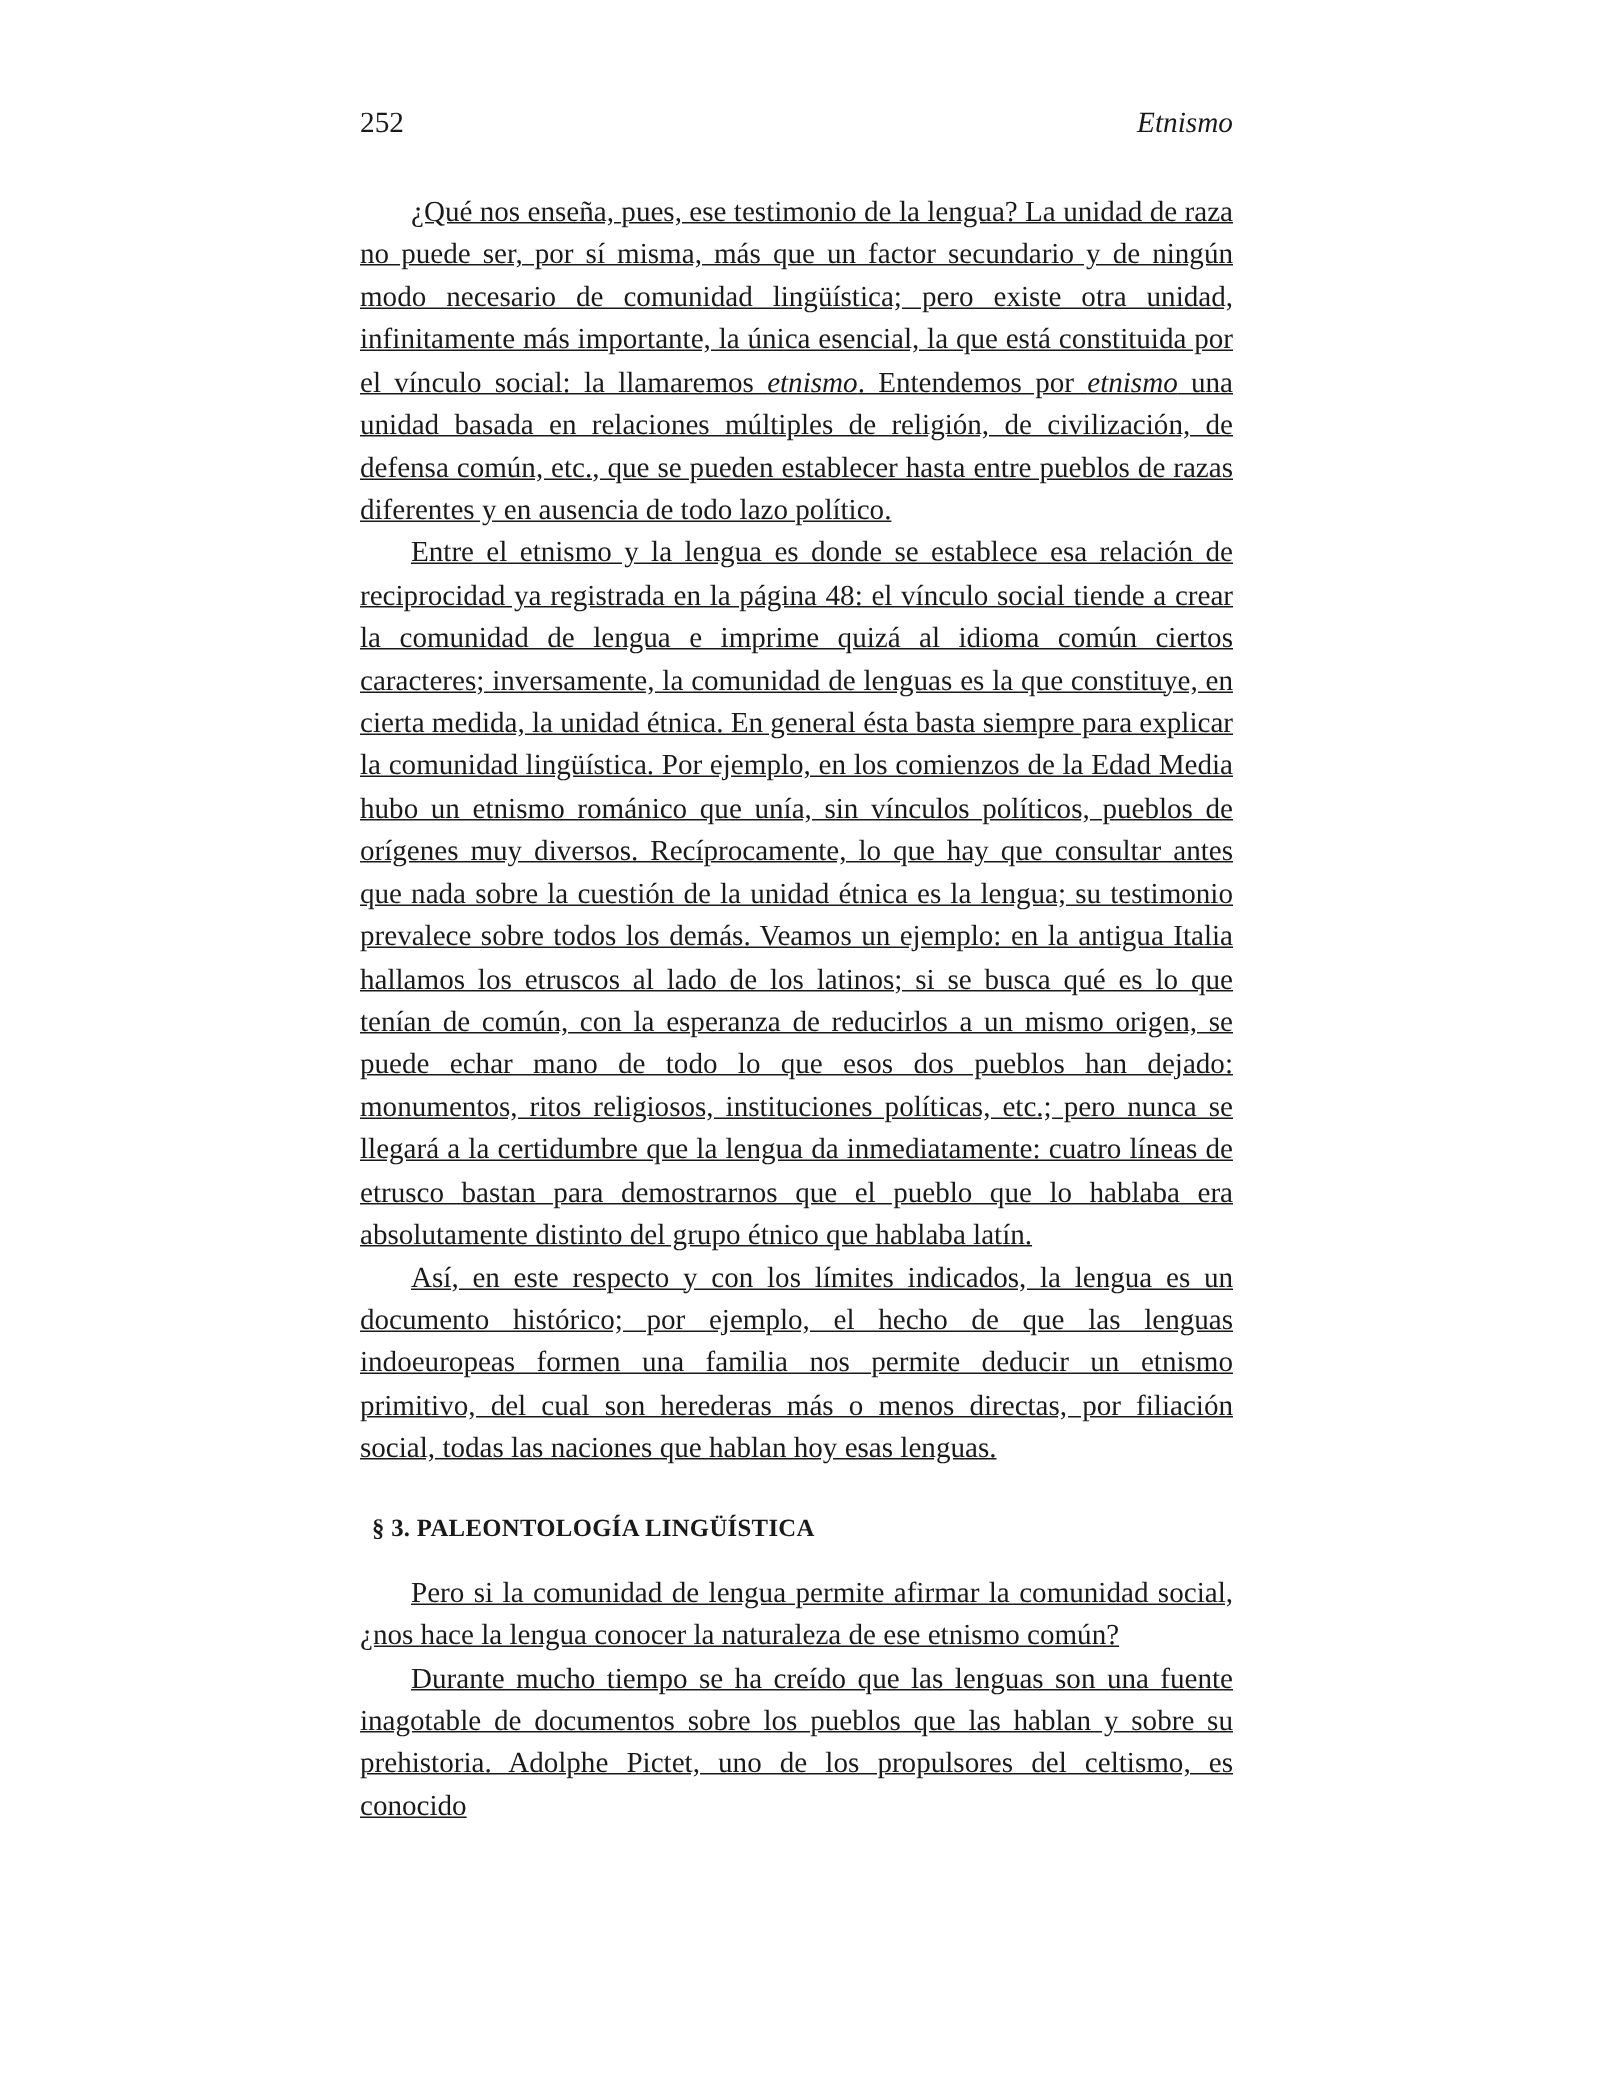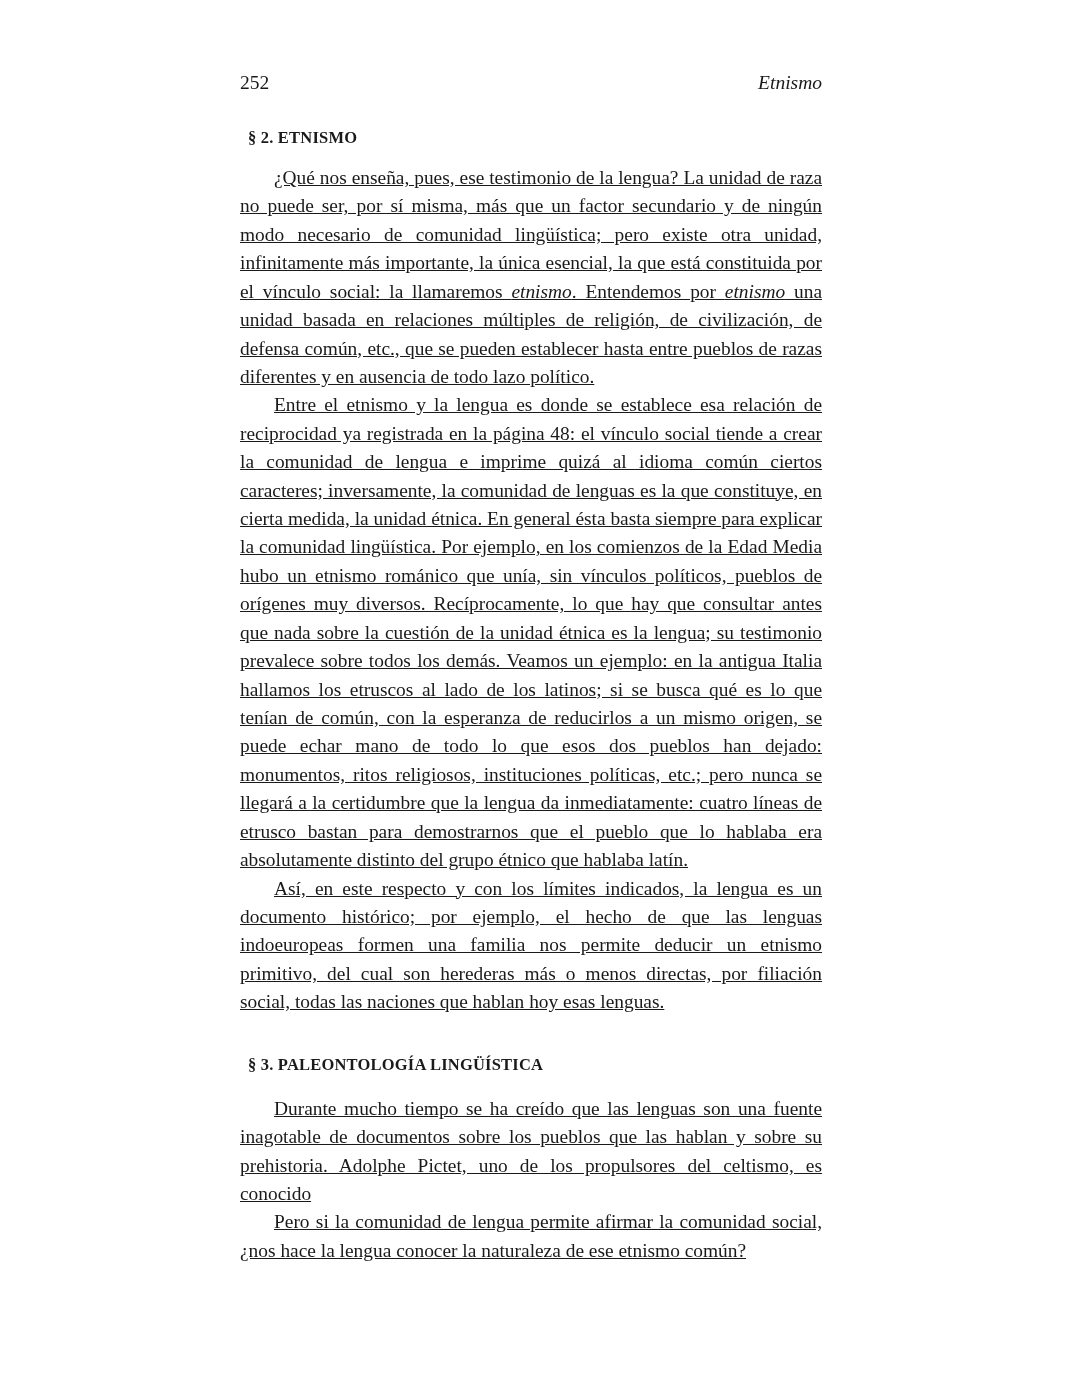--- a/index.html
+++ b/index.html
@@ -38,21 +38,21 @@
   }
   .runhead-title {
     font-style: italic;
   }
   .section-head {
     font-size: 16.5px;
     letter-spacing: 0.2px;
     margin: 0 0 16px 8px;
   }
   .section-head.second {
-    margin-top: 38px;
+    margin-top: 28px;
     margin-bottom: 20px;
   }
   p.body {
     margin: 0;
     font-size: 19.4px;
     line-height: 1.465;
     text-align: justify;
     text-justify: inter-word;
     hyphens: manual;
     text-decoration: underline;
@@ -66,38 +66,37 @@
 <body>
 
 <div class="page">
   <div class="content">
 
     <div class="runhead">
       <span class="folio">252</span>
       <span class="runhead-title">Etnismo</span>
     </div>
 
-    <h2 class="section-head">§ 2. ETNISMO</h2>
 
     <p class="body indent">
       <span>¿Qué nos enseña, pues, ese testimonio de la lengua? La unidad de raza no puede ser, por sí misma, más que un factor secundario y de ningún modo necesario de comunidad lingüística; pero existe otra unidad, infinitamente más importante, la única esencial, la que está constituida por el vínculo social: la llamaremos <em>etnismo</em>. Entendemos por <em>etnismo</em> una unidad basada en relaciones múltiples de religión, de civilización, de defensa común, etc., que se pueden establecer hasta entre pueblos de razas diferentes y en ausencia de todo lazo político.</span>
     </p>
 
     <p class="body indent">
       <span>Entre el etnismo y la lengua es donde se establece esa relación de reciprocidad ya registrada en la página 48: el vínculo social tiende a crear la comunidad de lengua e imprime quizá al idioma común ciertos caracteres; inversamente, la comunidad de lenguas es la que constituye, en cierta medida, la unidad étnica. En general ésta basta siempre para explicar la comunidad lingüística. Por ejemplo, en los comienzos de la Edad Media hubo un etnismo románico que unía, sin vínculos políticos, pueblos de orígenes muy diversos. Recíprocamente, lo que hay que consultar antes que nada sobre la cuestión de la unidad étnica es la lengua; su testimonio prevalece sobre todos los demás. Veamos un ejemplo: en la antigua Italia hallamos los etruscos al lado de los latinos; si se busca qué es lo que tenían de común, con la esperanza de reducirlos a un mismo origen, se puede echar mano de todo lo que esos dos pueblos han dejado: monumentos, ritos religiosos, instituciones políticas, etc.; pero nunca se llegará a la certidumbre que la lengua da inmediatamente: cuatro líneas de etrusco bastan para demostrarnos que el pueblo que lo hablaba era absolutamente distinto del grupo étnico que hablaba latín.</span>
     </p>
 
     <p class="body indent">
       <span>Así, en este respecto y con los límites indicados, la lengua es un documento histórico; por ejemplo, el hecho de que las lenguas indoeuropeas formen una familia nos permite deducir un etnismo primitivo, del cual son herederas más o menos directas, por filiación social, todas las naciones que hablan hoy esas lenguas.</span>
     </p>
 
     <h2 class="section-head second">§ 3. PALEONTOLOGÍA LINGÜÍSTICA</h2>
 
     <p class="body indent">
-      <span>Durante mucho tiempo se ha creído que las lenguas son una fuente inagotable de documentos sobre los pueblos que las hablan y sobre su prehistoria. Adolphe Pictet, uno de los propulsores del celtismo, es conocido</span>
+      <span>Pero si la comunidad de lengua permite afirmar la comunidad social, ¿nos hace la lengua conocer la naturaleza de ese etnismo común?</span>
     </p>
 
     <p class="body indent">
-      <span>Pero si la comunidad de lengua permite afirmar la comunidad social, ¿nos hace la lengua conocer la naturaleza de ese etnismo común?</span>
+      <span>Durante mucho tiempo se ha creído que las lenguas son una fuente inagotable de documentos sobre los pueblos que las hablan y sobre su prehistoria. Adolphe Pictet, uno de los propulsores del celtismo, es conocido</span>
     </p>
 
   </div>
 </div>
 
 </body></html>

